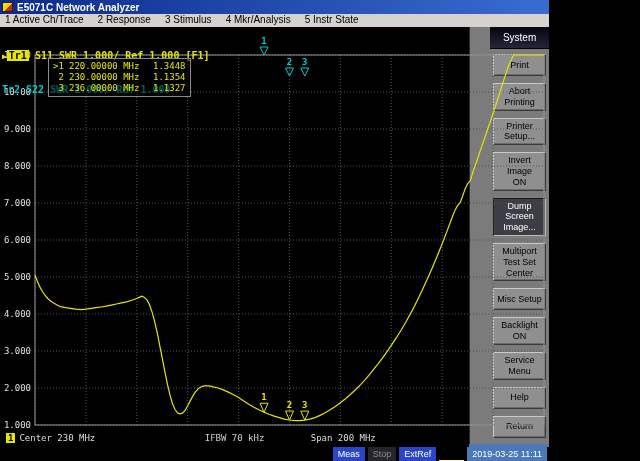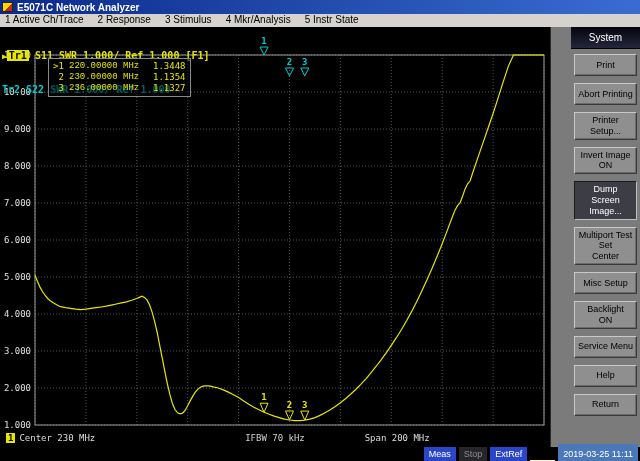--- a/index.html
+++ b/index.html
@@ -1,17 +1,17 @@
 <!DOCTYPE html>
 <html><head>
 <meta charset="utf-8">
 <style>
   * { box-sizing: border-box; margin: 0; padding: 0; }
   html,body { width:640px; height:461px; overflow:hidden; background:#000; }
-  .screen { width:640px; height:461px; position:relative; font-family:"Liberation Sans",sans-serif; display:flex; flex-direction:column; }
+  .screen { width:549px; height:461px; position:relative; font-family:"Liberation Sans",sans-serif; display:flex; flex-direction:column; }
 
   
   .titlebar { height:14px; background:linear-gradient(to right,#0b2a8c,#3a6cd0); display:flex; align-items:center; gap:4px; padding-left:2px; flex:0 0 14px; }
   .appicon { width:11px; height:10px; background:linear-gradient(135deg,#ffd800 55%,#cc2a00 55%); border:1px solid #222; }
   .wintitle { color:#fff; font-size:10px; font-weight:bold; white-space:nowrap; }
 
   
   .menubar { height:13px; background:#d6d3ce; display:flex; gap:14px; padding:0 5px; font-size:10px; color:#000; flex:0 0 13px; }
   .menubar span { white-space:nowrap; cursor:default; }
 
@@ -21,21 +21,21 @@
 
   .legend { position:absolute; top:1px; left:2px; z-index:3; font:bold 10px "DejaVu Sans Mono",monospace; line-height:11px; white-space:pre; }
   .tr-arrow { color:#e6e600; font-size:8px; }
   .tr1name { background:#e6e600; color:#000; padding:0 2px; }
   .tr1text, .tr1tag { color:#e6e600; }
   .tr2name, .tr2text { color:#00cccc; }
 
   .marker-box { position:absolute; left:48px; top:31px; z-index:3; border:1px solid #8a8a8a; background:rgba(0,0,0,.55); padding:2px 4px; font:9px "DejaVu Sans Mono",monospace; color:#e6e600; line-height:11px; }
   .mrow { display:flex; white-space:pre; }
   .mcol-n { width:16px; }
-  .mcol-f { width:84px;font-family:Liberation Mono, monospace; }
+  .mcol-f { width:84px; }
 
   #plot-svg { position:absolute; left:0; top:8px; }
   .grid { stroke:#545454; stroke-width:1; stroke-dasharray:1 2; }
   .pframe { fill:none; stroke:#9a9a9a; stroke-width:1; }
   .ylab { fill:#e0e0e0; font:9px "DejaVu Sans Mono",monospace; }
   .trace { fill:none; stroke:#e6e600; stroke-width:1.2; }
   .mk1 { fill:none; stroke:#e6e600; stroke-width:1; }
   .mt1 { fill:#e6e600; font:bold 9px "DejaVu Sans Mono",monospace; }
   .mk2 { fill:none; stroke:#00cccc; stroke-width:1; }
   .mt2 { fill:#00cccc; font:bold 9px "DejaVu Sans Mono",monospace; }

